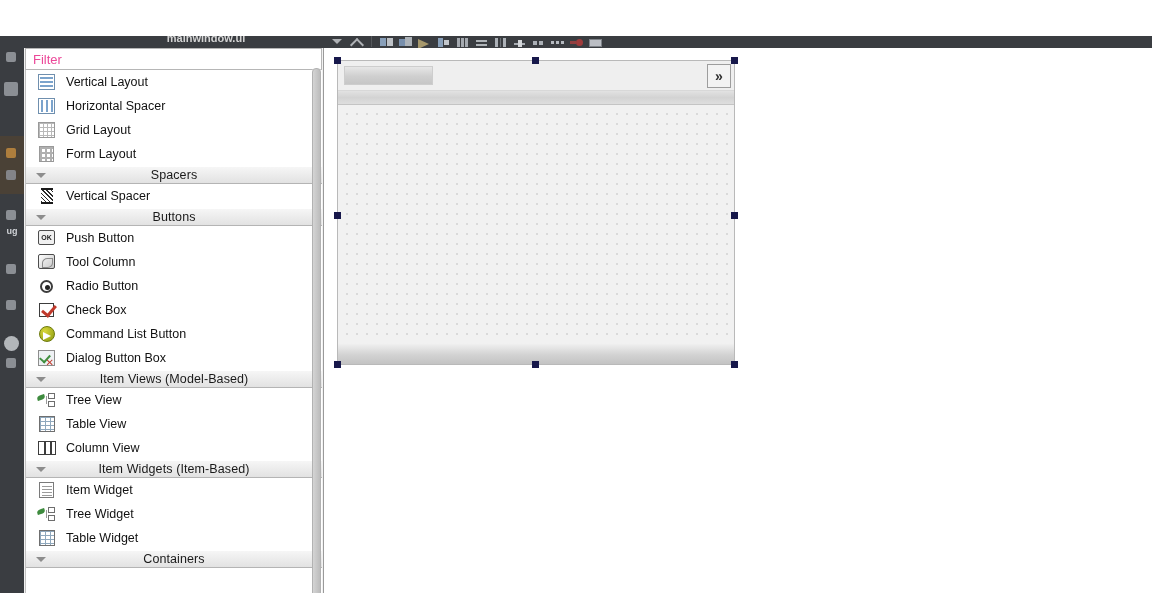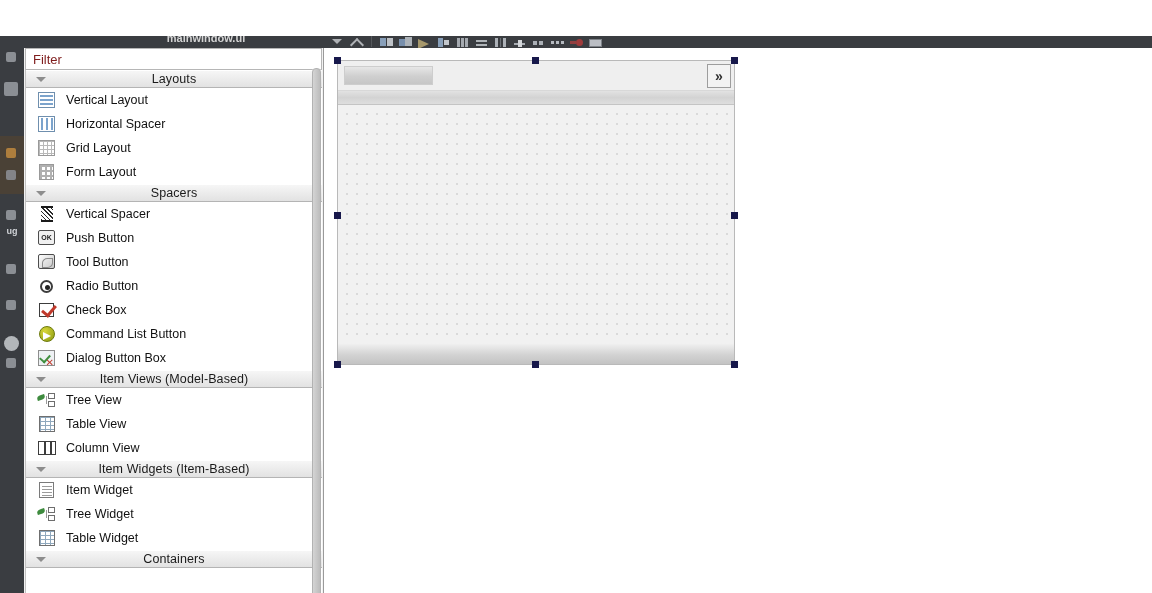--- a/index.html
+++ b/index.html
@@ -63,21 +63,21 @@
   .mode-gl.circ{border-radius:50%;background:#c9ccd0;}
   .mode-gl.sm{width:10px;height:10px;left:6px;}
   .mode-lbl{position:absolute;left:1px;width:22px;text-align:center;color:#cfd2d6;font-size:9px;font-weight:bold;}
 
   
   .wbox{position:absolute;left:24px;top:12px;width:300px;height:581px;background:#f2f2f2;border-right:1px solid #9a9a9a;box-sizing:border-box;}
   .filter{
     position:absolute;left:1px;top:0px;width:297px;height:22px;
     background:#fff;border:1px solid #b6b6b6;box-sizing:border-box;
     display:flex;align-items:center;padding-left:7px;
-    color:#7f1d1d;font-size:13px;
+    color:#ec4899;font-size:13px;
   }
   .wlist{
     position:absolute;left:1px;top:22px;width:297px;height:559px;
     background:#ffffff;overflow:hidden;box-sizing:border-box;
     border-left:1px solid #c2c2c2;
   }
   .grp{
     position:relative;height:18px;box-sizing:border-box;
     background:linear-gradient(to bottom,#f6f6f6 0%,#e2e2e2 100%);
     border-top:1px solid #ffffff;border-bottom:1px solid #b4b4b4;
@@ -283,24 +283,20 @@
     <div class="mode-item" style="top:286px">
       <span class="mode-gl circ" style="top:2px;width:15px;height:15px;left:4px"></span>
       <span class="mode-gl sm" style="top:24px"></span>
     </div>
   </div>
 
   <div class="wbox">
     <div class="filter">Filter</div>
 
     <div class="wlist" id="widget-list">
-        <div class="grp">
-          <span class="grp-caret"></span>
-          <span class="grp-label">Layouts</span>
-        </div>
         <div class="row">
           <span class="row-ic">
             <span class="ic-vlay">
               <b style="top: 2px;"></b>
               <b style="top: 6px;"></b>
               <b style="top: 10px;"></b>
             </span>
           </span>
           <span class="row-lbl">Vertical Layout</span>
         </div>
@@ -329,31 +325,35 @@
         <div class="grp">
           <span class="grp-caret"></span>
           <span class="grp-label">Spacers</span>
         </div>
         <div class="row">
           <span class="row-ic">
             <span class="ic-vsp"></span>
           </span>
           <span class="row-lbl">Vertical Spacer</span>
         </div>
+        <div class="grp">
+          <span class="grp-caret"></span>
+          <span class="grp-label">Buttons</span>
+        </div>
         <div class="row">
           <span class="row-ic">
             <span class="ic-push">OK</span>
           </span>
           <span class="row-lbl">Push Button</span>
         </div>
         <div class="row">
           <span class="row-ic">
             <span class="ic-tool"></span>
           </span>
-          <span class="row-lbl">Tool Button</span>
+          <span class="row-lbl">Tool Column</span>
         </div>
         <div class="row">
           <span class="row-ic">
             <span class="ic-radio"></span>
           </span>
           <span class="row-lbl">Radio Button</span>
         </div>
         <div class="row">
           <span class="row-ic">
             <span class="ic-check"></span>

